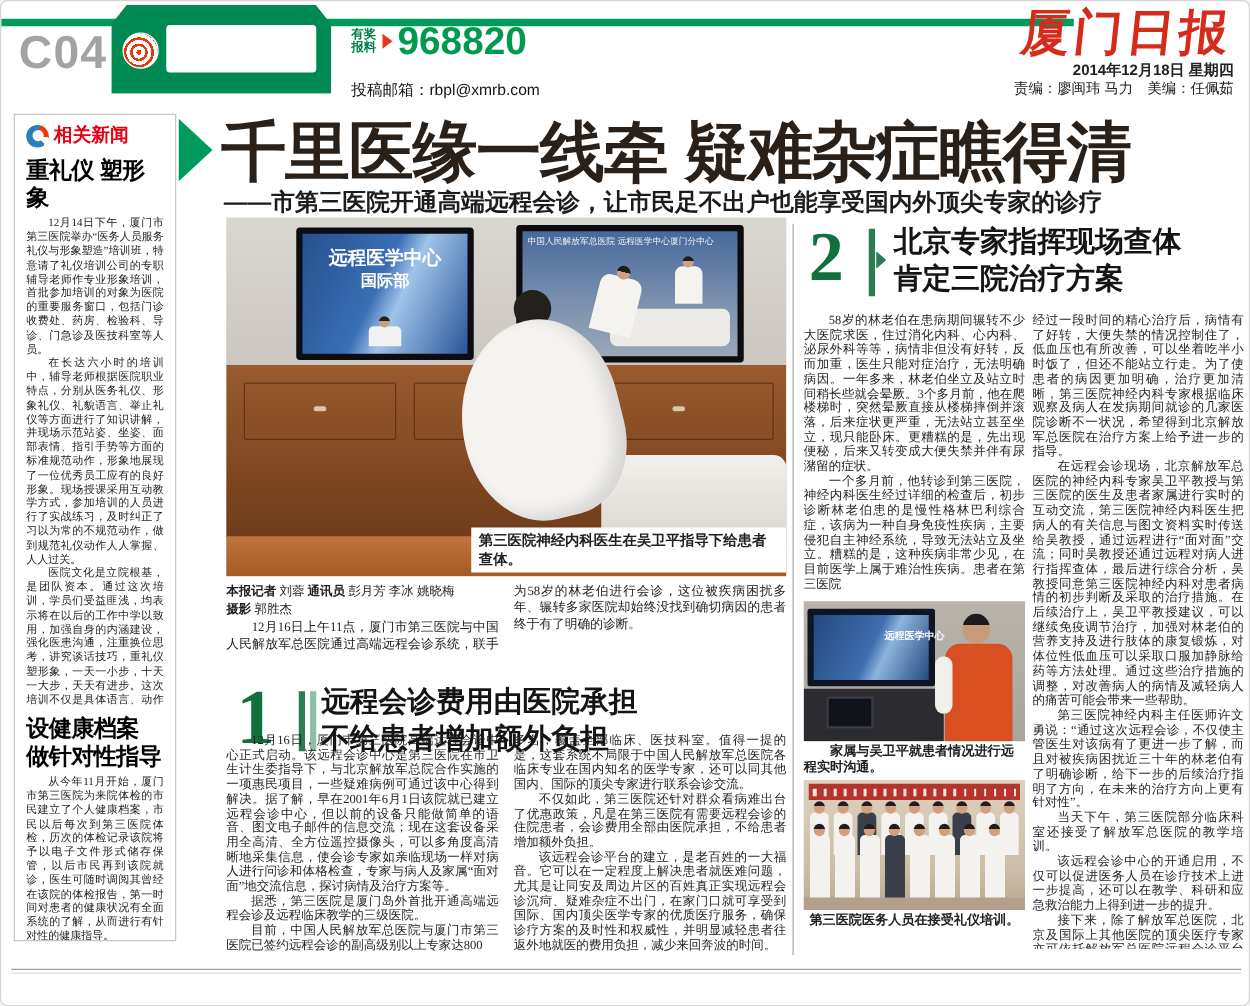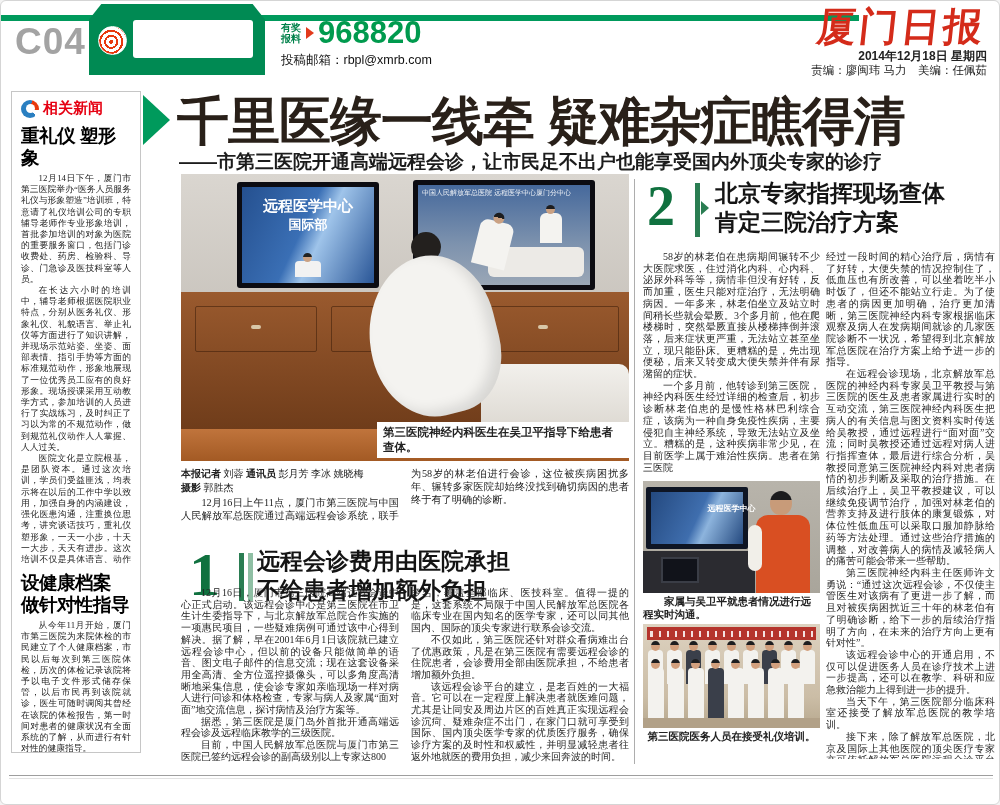--- a/index.html
+++ b/index.html
@@ -15,21 +15,21 @@
   .brand-logo{position:absolute;left:9px;top:22px;width:27px;height:27px;border-radius:50%;
               background:repeating-radial-gradient(circle at 45% 55%,#e8380d 0 2px,#fff 2px 5px);
               border:1px solid #fff;}
   .brand-plate{position:absolute;left:44px;top:16px;width:120px;height:38px;background:#fff;border-radius:3px;}
   .hotline{position:absolute;left:280px;top:14px;display:flex;align-items:center;}
   .hotline-label{font-family:"Liberation Sans",sans-serif;font-size:10px;font-weight:700;
                  color:#00814a;line-height:11px;}
   .hotline-arrow{width:0;height:0;border-left:8px solid #e23a1b;border-top:6px solid transparent;
                  border-bottom:6px solid transparent;margin:0 4px 0 5px;}
   .hotline-number{font-family:"Liberation Sans",sans-serif;font-size:31px;font-weight:700;color:#009a4e;}
-  .email{position:absolute;left:280px;top:51px;font-size:12.5px;color:#111;font-family:"Liberation Sans",sans-serif;}
+  .email{position:absolute;left:280px;top:63px;font-size:12.5px;color:#111;font-family:"Liberation Sans",sans-serif;}
   .masthead{position:absolute;right:14px;top:6px;font-size:39px;font-weight:900;color:#d42b1a;
             transform:skewX(-6deg);letter-spacing:3px;line-height:40px;}
   .pub-date{position:absolute;right:12px;top:47px;font-size:12px;font-weight:700;color:#222;
             font-family:"Liberation Sans",sans-serif;margin-left:48px;}
   .pub-editors{position:absolute;right:12px;top:62px;font-size:11.5px;color:#222;
             font-family:"Liberation Sans",sans-serif;}
   
   .sidebar{position:absolute;left:10px;top:90px;width:130px;height:662px;border:1px solid #c6c6c6;
            box-sizing:border-box;padding:7px 9px;overflow:hidden;background:#fff;}
   .tag-row{display:flex;align-items:center;gap:4px;}
@@ -340,21 +340,21 @@
             <span class="fig"></span>
         </div>
         <div class="p3-floor"></div>
       </figure>
       <div class="mini-caption center">第三医院医务人员在接受礼仪培训。</div>
     </div>
     <div class="col s2-colR">
       <p class="noindent">经过一段时间的精心治疗后，病情有了好转，大便失禁的情况控制住了，低血压也有所改善，可以坐着吃半小时饭了，但还不能站立行走。为了使患者的病因更加明确，治疗更加清晰，第三医院神经内科专家根据临床观察及病人在发病期间就诊的几家医院诊断不一状况，希望得到北京解放军总医院在治疗方案上给予进一步的指导。</p>
       <p>在远程会诊现场，北京解放军总医院的神经内科专家吴卫平教授与第三医院的医生及患者家属进行实时的互动交流，第三医院神经内科医生把病人的有关信息与图文资料实时传送给吴教授，通过远程进行“面对面”交流；同时吴教授还通过远程对病人进行指挥查体，最后进行综合分析，吴教授同意第三医院神经内科对患者病情的初步判断及采取的治疗措施。在后续治疗上，吴卫平教授建议，可以继续免疫调节治疗，加强对林老伯的营养支持及进行肢体的康复锻炼，对体位性低血压可以采取口服加静脉给药等方法处理。通过这些治疗措施的调整，对改善病人的病情及减轻病人的痛苦可能会带来一些帮助。</p>
       <p>第三医院神经内科主任医师许文勇说：“通过这次远程会诊，不仅使主管医生对该病有了更进一步了解，而且对被疾病困扰近三十年的林老伯有了明确诊断，给下一步的后续治疗指明了方向，在未来的治疗方向上更有针对性”。</p>
+      <p>当天下午，第三医院部分临床科室还接受了解放军总医院的教学培训。</p>
       <p>该远程会诊中心的开通启用，不仅可以促进医务人员在诊疗技术上进一步提高，还可以在教学、科研和应急救治能力上得到进一步的提升。</p>
-      <p>当天下午，第三医院部分临床科室还接受了解放军总医院的教学培训。</p>
       <p>接下来，除了解放军总医院，北京及国际上其他医院的顶尖医疗专家亦可依托解放军总医院远程会诊平台与第三医院进行远程会诊，指导临床医疗以及继续医学教育工作。未来，第三医院还将同步与上海等几家大医院建立远程会诊协作关系，让老百姓更加受益。</p>
     </div>
   </div>
 
   <div class="bottom-rule"></div>
   <div class="bottom-rule2"></div>
 </div>
 
 </body></html>

